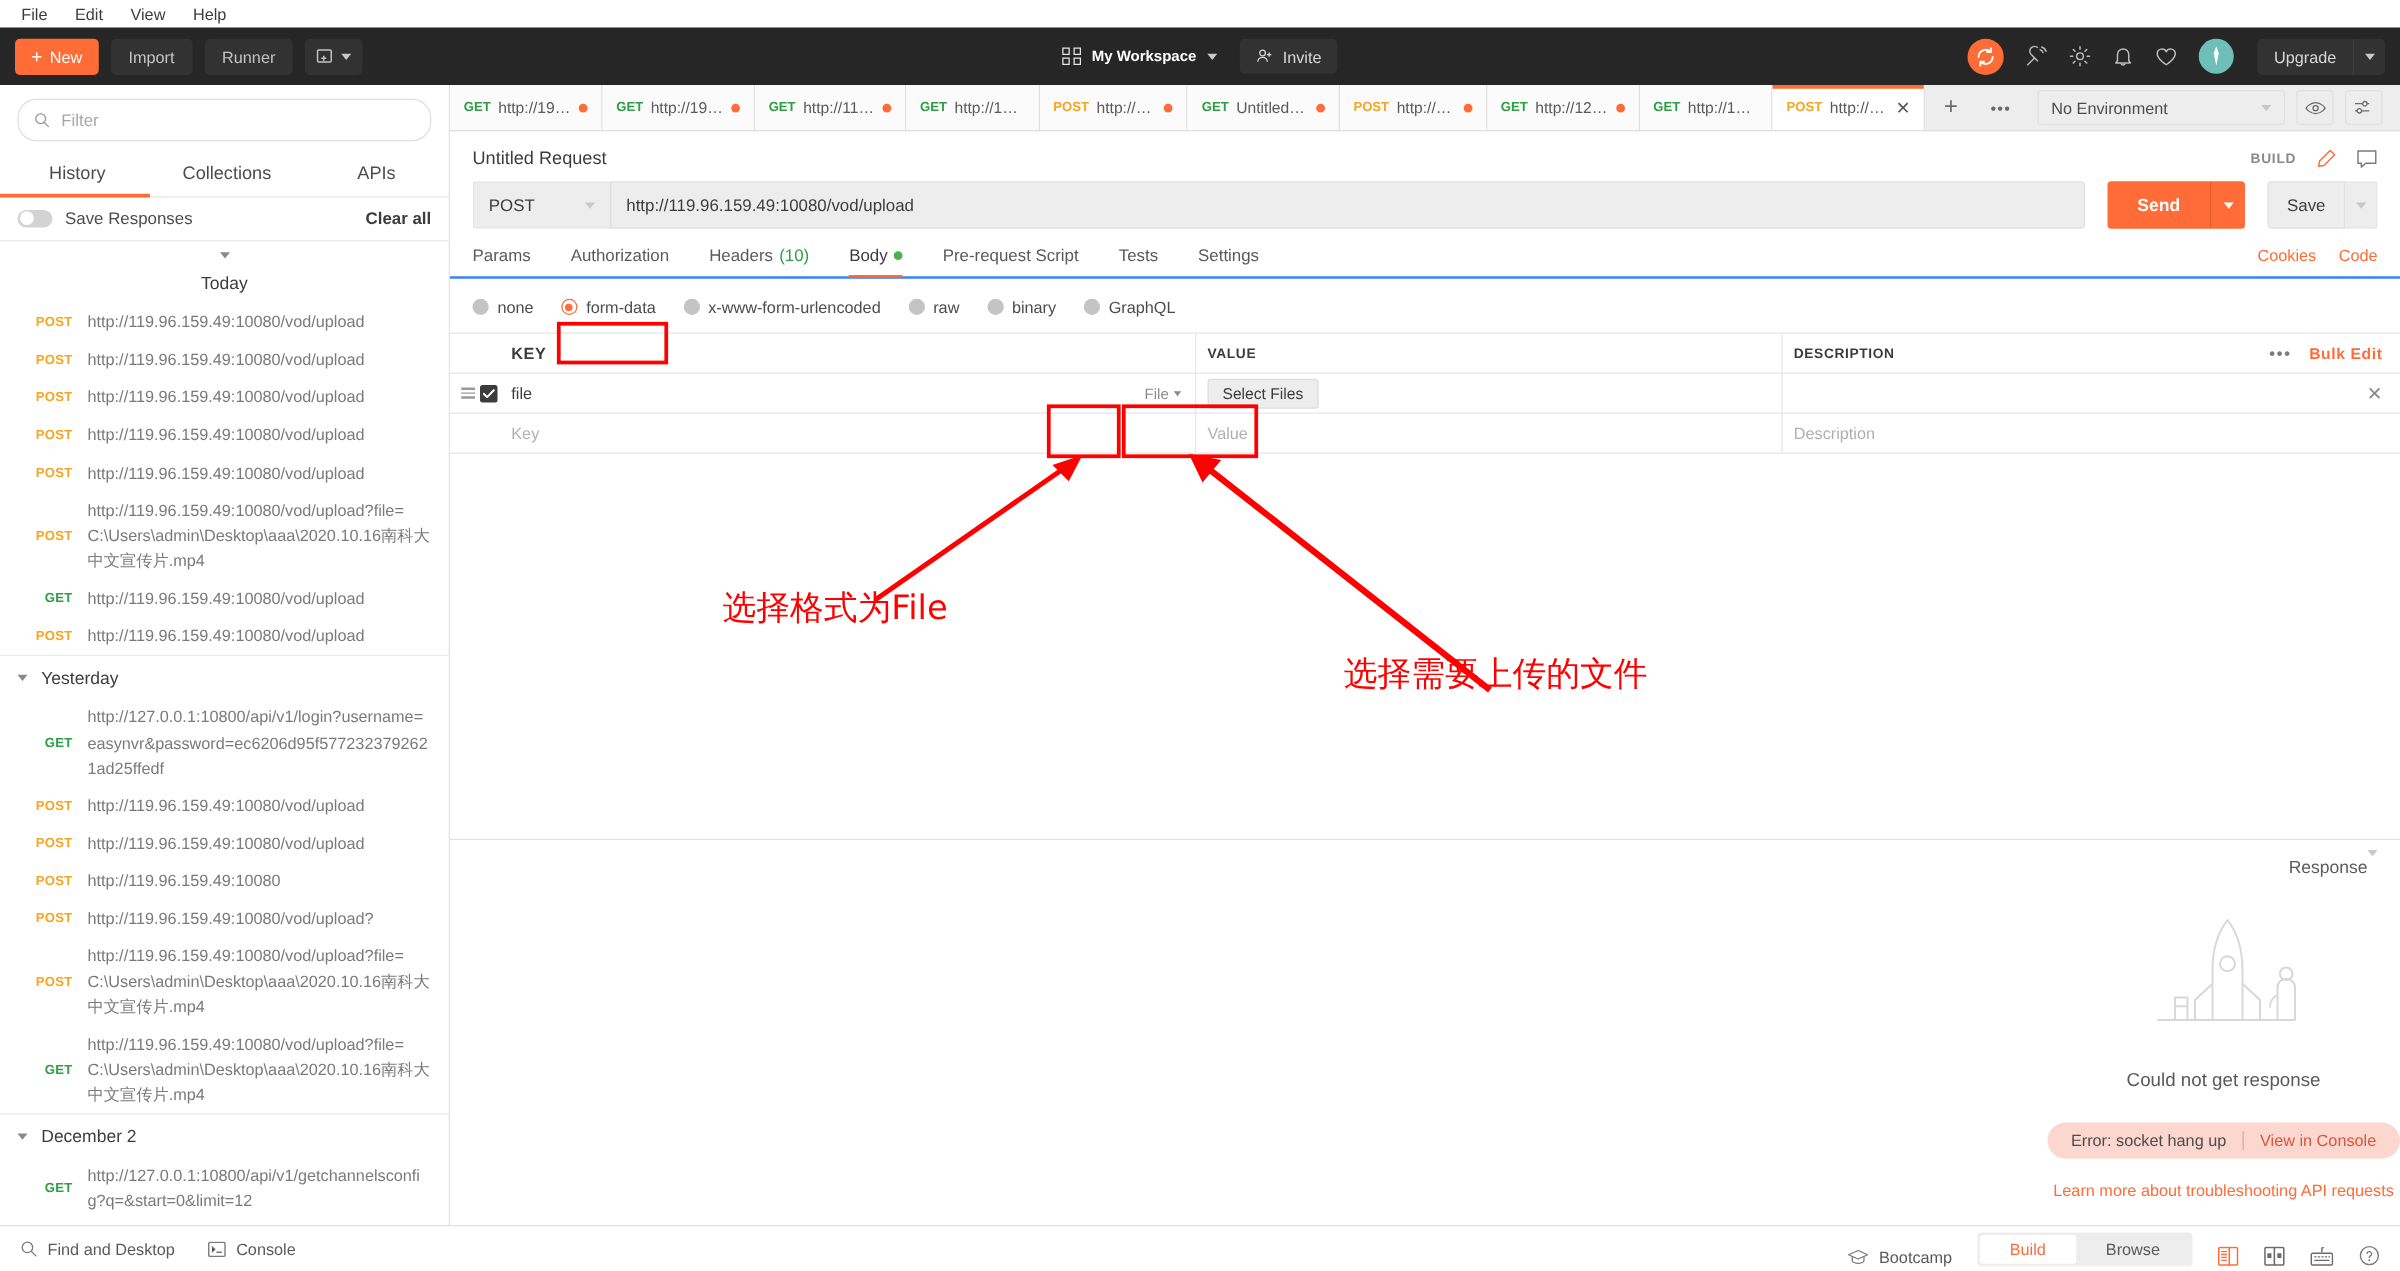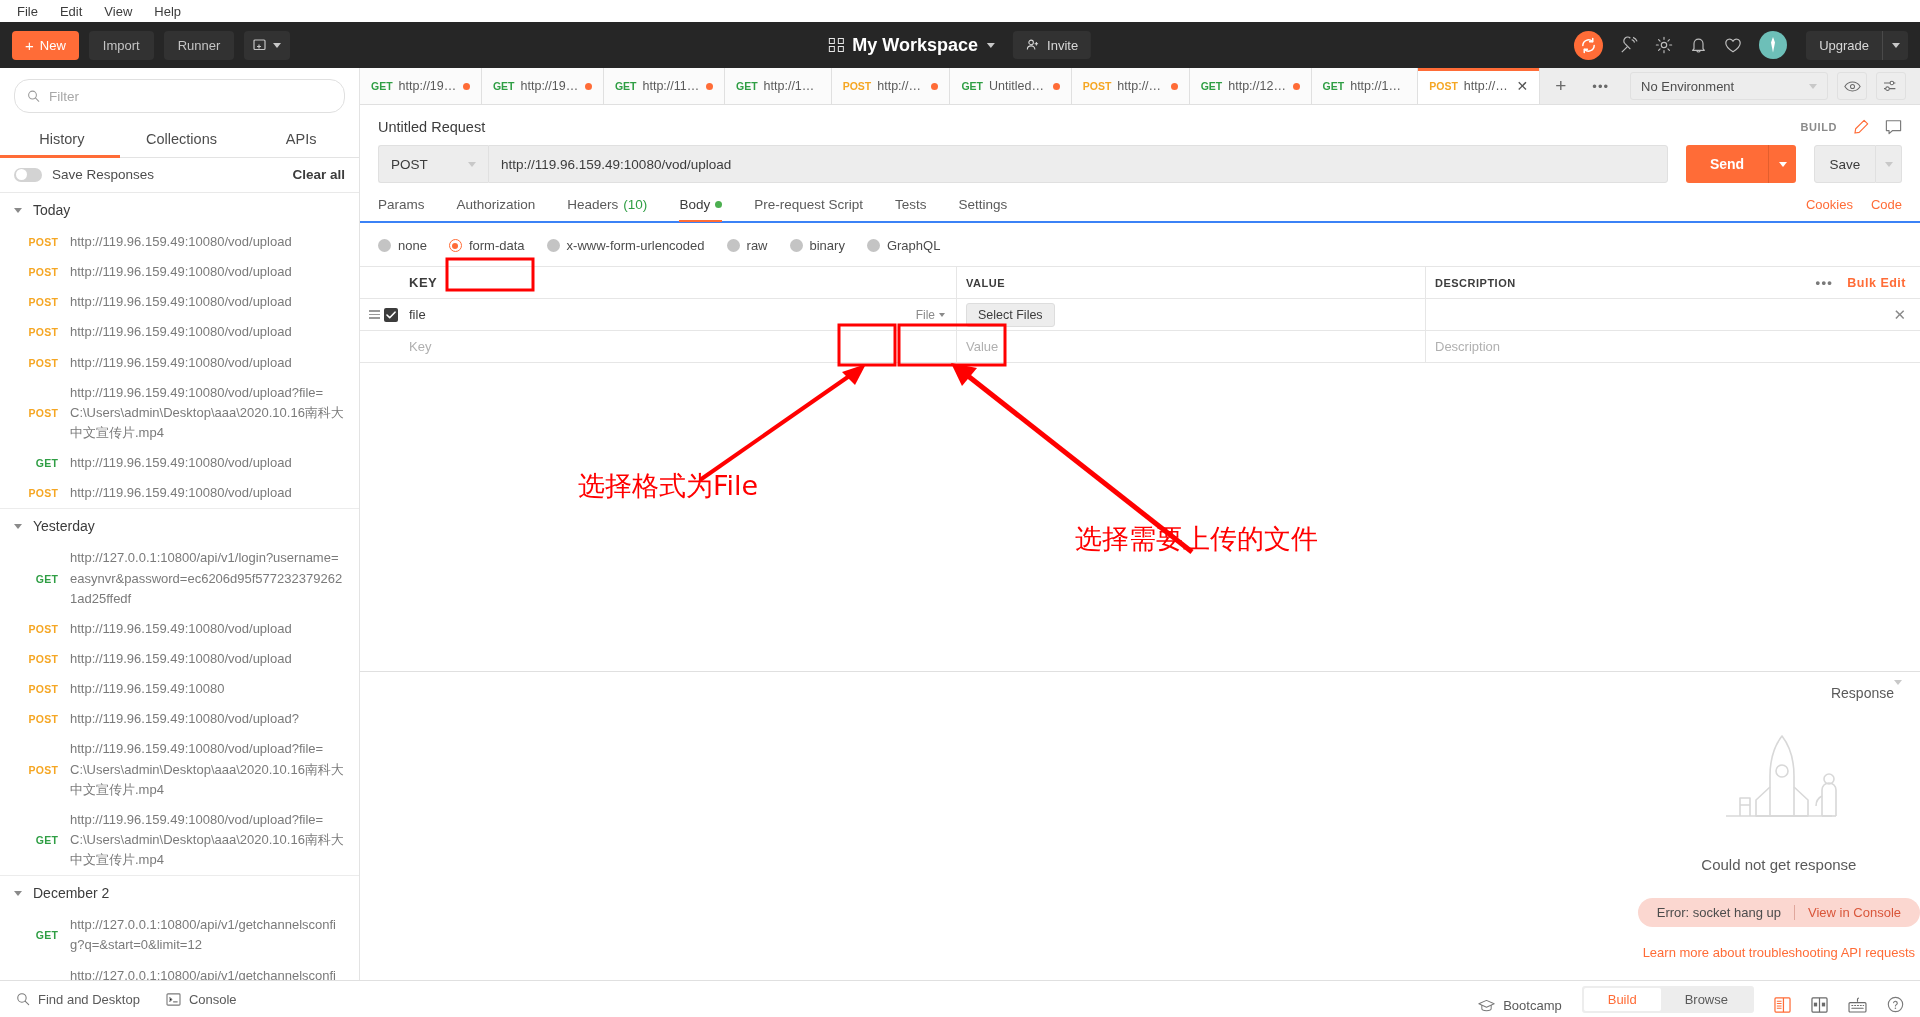--- a/index.html
+++ b/index.html
@@ -36,21 +36,21 @@
     height: 29px; display: flex; align-items: center; justify-content: center;
     padding: 0 14px; font-size: 13px; margin-left: 10px; cursor: pointer;
   }
   .btn-dark.sq { padding: 0 9px; gap: 6px; }
   .ws-center {
     position: absolute; left: 50%; transform: translateX(-50%);
     display: flex; align-items: center; gap: 18px;
   }
   .ws-pick {
     display: flex; align-items: center; gap: 9px;
-    color: #fff; font-size: 18px; font-weight: bold; cursor: pointer;
+    color: #fff; font-size: 12px; font-weight: bold; cursor: pointer;
   }
   .grid-icon { display: grid; grid-template-columns: 6px 6px; grid-template-rows: 6px 6px; gap: 2.5px; }
   .grid-icon i { border: 1.4px solid #e6e6e6; display: block; }
   .chev { width: 0; height: 0; border-left: 4.5px solid transparent; border-right: 4.5px solid transparent; border-top: 5px solid #c8c8c8; }
   .invite {
     background: #323232; border-radius: 4px; height: 28px;
     display: flex; align-items: center; gap: 7px; padding: 0 13px;
     color: #d8d8d8; font-size: 13px; cursor: pointer;
   }
   .topright { margin-left: auto; display: flex; align-items: center; gap: 17px; }
@@ -117,21 +117,21 @@
   .sb-sub .lbl { font-size: 13.5px; color: #4c4c4c; }
   .sb-sub .clear { margin-left: auto; font-size: 13.5px; color: #3c3c3c; font-weight: bold; cursor: pointer; }
 
   .hist { flex: 1; overflow-y: auto; position: relative; }
   .hist::-webkit-scrollbar { width: 7px; }
   .hist::-webkit-scrollbar-thumb { background: #cfcfcf; border-radius: 4px; }
   .grp {
     display: flex; align-items: center; gap: 11px; padding: 9px 14px 9px 14px;
     border-top: 1px solid #ececec; cursor: pointer;
   }
-  .grp:first-child { border-top: none; }
+  .grp:first-child { border-top: none; flex-direction: column; }
   .grp .gl { font-size: 14px; color: #3c3c3c; }
   .caret-d { width: 0; height: 0; border-left: 4.5px solid transparent; border-right: 4.5px solid transparent; border-top: 5px solid #8a8a8a; }
   .hrow {
     display: flex; align-items: center; padding: 5px 14px 5px 14px;
     cursor: pointer; min-height: 24px;
   }
   .hrow .meth {
     width: 44px; min-width: 44px; font-size: 10.5px; font-weight: bold;
     text-align: right; margin-right: 12px; letter-spacing: 0.2px;
   }

